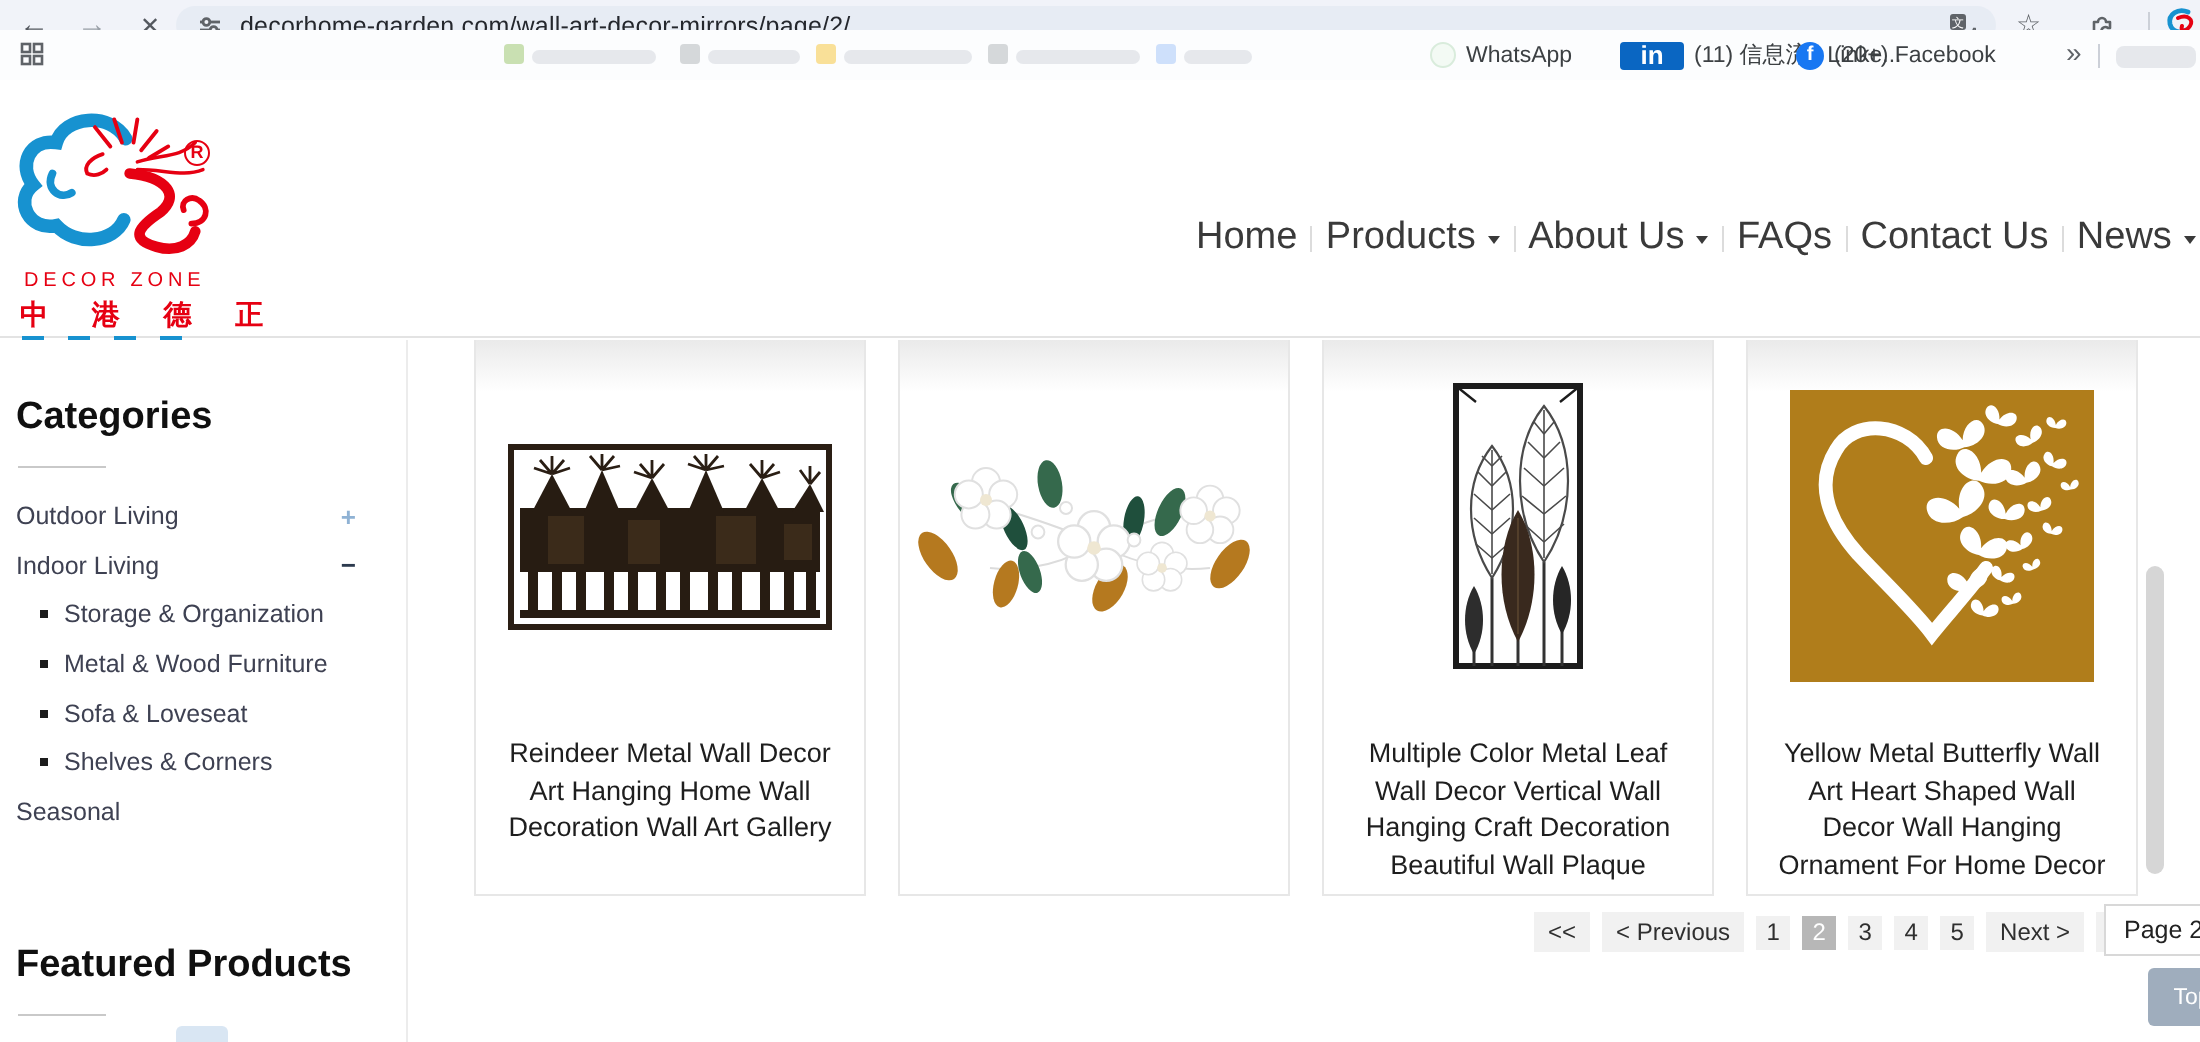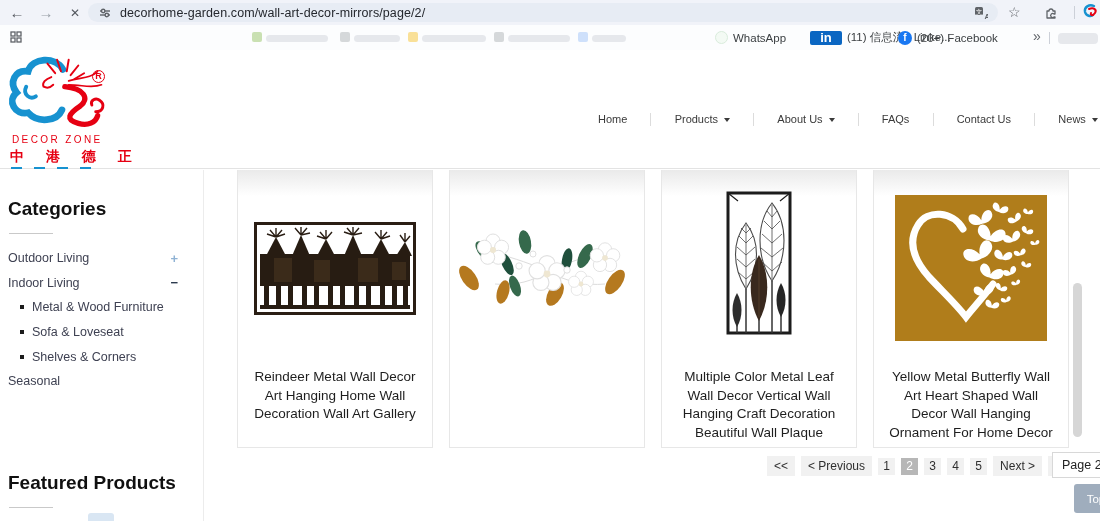--- a/index.html
+++ b/index.html
@@ -12,21 +12,21 @@
   .tb-back{left:4px;} .tb-fwd{left:33px;color:#9aa0a8;} .tb-stop{left:62px;font-size:12px;}
   .url-pill{position:absolute;left:88px;top:3px;width:910px;height:19px;border-radius:10px;background:#e7ecf4;
     display:flex;align-items:center;}
   .tune-ic{margin-left:11px;display:flex;}
   .url-text{margin-left:9px;font-size:12.5px;color:#24272d;letter-spacing:.1px;}
   .translate-ic{position:absolute;right:10px;top:3px;display:flex;}
   .star-ic{position:absolute;left:1008px;top:4px;font-size:14px;color:#5f6368;}
   .ext-ic{position:absolute;left:1044px;top:5px;display:flex;}
   .tb-div{position:absolute;left:1074px;top:6px;width:1px;height:13px;background:#ccd0d8;}
   .colorful-ic{position:absolute;left:1082px;top:3px;display:flex;}
-  .bookmarks{position:absolute;left:0;top:25px;width:1100px;height:25px;background:#fcfdfe;}
+  .bookmarks{position:absolute;left:0;top:15px;width:1100px;height:25px;background:#fcfdfe;}
   .apps-ic{position:absolute;left:10px;top:6px;display:flex;}
   .chip{position:absolute;top:10px;height:7px;border-radius:4px;background:#b9bec6;opacity:.32;}
   .chip-ic{position:absolute;top:7px;width:10px;height:10px;border-radius:2px;opacity:.4;}
   .bm{position:absolute;top:4px;height:17px;display:flex;align-items:center;gap:5px;
     font-size:11.5px;color:#3c4043;white-space:nowrap;}
   .wa-ic{width:13px;height:13px;border-radius:50%;background:#f3faf4;border:1.5px solid #d9ecdc;box-sizing:border-box;}
   .li-ic{width:32px;height:14px;border-radius:2px;background:#0a66c2;color:#fff;font-size:13px;font-weight:bold;
     display:flex;align-items:center;justify-content:center;}
   .fb-ic{width:14px;height:14px;border-radius:50%;background:#1877f2;color:#fff;font-size:10px;font-weight:bold;
     display:flex;align-items:center;justify-content:center;}
@@ -35,21 +35,21 @@
   
   .header{position:absolute;left:0;top:50px;width:1100px;height:119px;background:#fff;border-bottom:1px solid #e3e3e3;box-sizing:border-box;}
   .logo-box{position:absolute;left:6px;top:2px;width:130px;}
   .logo-reg{position:absolute;left:86px;top:18px;font-size:9px;color:#e60012;font-weight:bold;
     border:1.2px solid #e60012;border-radius:50%;width:11px;height:11px;line-height:11px;text-align:center;}
   .logo-brand{margin:-4px 0 0 6px;font-size:10px;font-weight:normal;color:#e60012;letter-spacing:2.4px;}
   .logo-cn{margin:3px 0 0 4px;font-size:14px;font-weight:bold;color:#e60012;letter-spacing:9px;
     padding-bottom:3px;background:repeating-linear-gradient(to right,#1792d0 0 11px,transparent 11px 23px);
     background-size:92px 2px;background-position:1px bottom;background-repeat:no-repeat;white-space:nowrap;}
   .mainnav{position:absolute;left:598px;top:59px;width:500px;height:20px;display:flex;align-items:center;
-    justify-content:space-between;font-size:11px;color:#3a3a3a;}
+    justify-content:space-between;font-size:19px;color:#3a3a3a;}
   .nav-item{display:flex;align-items:center;cursor:pointer;white-space:nowrap;}
   .caret{width:0;height:0;border-left:3.5px solid transparent;border-right:3.5px solid transparent;
     border-top:4.5px solid #3a3a3a;margin-left:6px;margin-top:2px;}
   .nav-sep{width:1px;height:13px;background:#dcdcdc;}
   
   .cat-title{position:absolute;left:8px;top:198px;font-size:19px;font-weight:bold;color:#101010;}
   .rule{position:absolute;left:9px;width:44px;height:1px;background:#c9c9c9;}
   .cat-list{position:absolute;left:8px;top:246px;width:192px;font-size:12.5px;}
   .cat-row{height:24.6px;display:flex;align-items:center;position:relative;color:#3e4152;cursor:pointer;}
   .cat-row .toggle{position:absolute;right:22px;font-size:13px;font-weight:bold;}
@@ -217,20 +217,24 @@
     <div class="cat-row parent">
       <span>Outdoor Living</span>
       <span class="toggle plus">+</span>
     </div>
     <div class="cat-row parent">
       <span>Indoor Living</span>
       <span class="toggle minus">−</span>
     </div>
     <div class="cat-row child">
       <span class="bullet"></span>
+      <span>Storage &amp; Organization</span>
+    </div>
+    <div class="cat-row child">
+      <span class="bullet"></span>
       <span>Metal &amp; Wood Furniture</span>
     </div>
     <div class="cat-row child">
       <span class="bullet"></span>
       <span>Sofa &amp; Loveseat</span>
     </div>
     <div class="cat-row child">
       <span class="bullet"></span>
       <span>Shelves &amp; Corners</span>
     </div>

